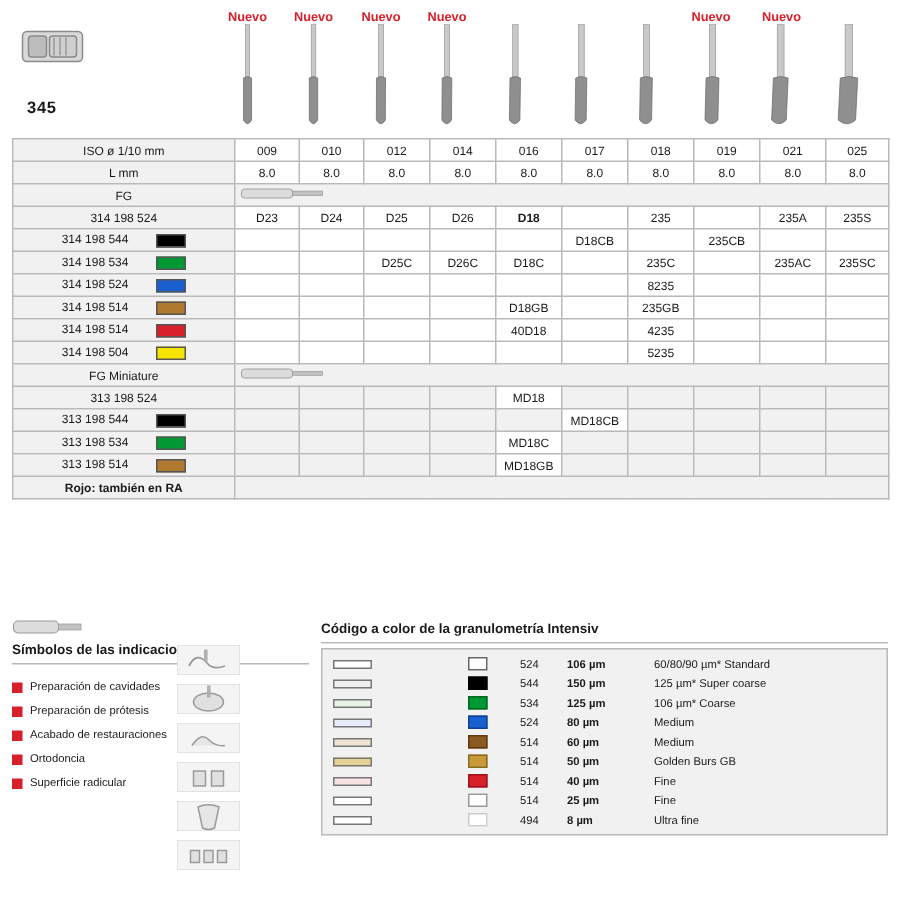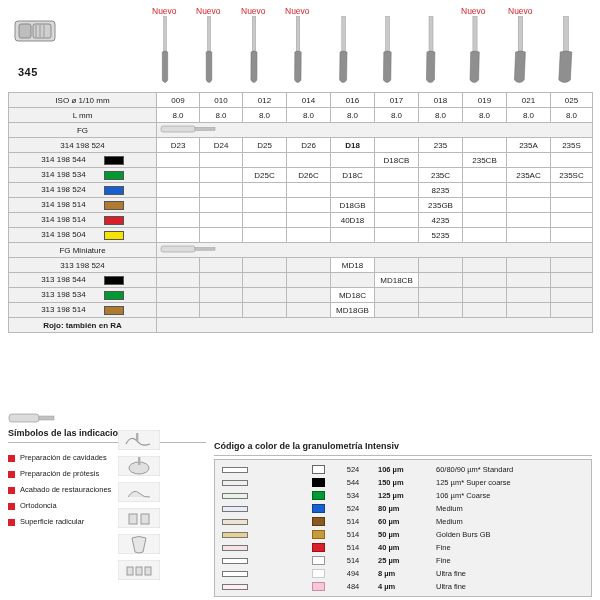--- a/index.html
+++ b/index.html
@@ -14,21 +14,21 @@
   }
   .page { position: relative; width: 600px; height: 600px; }
 
   
   .top-strip { position: relative; height: 92px; }
   .nuevo {
     position: absolute;
     top: 6px;
     font-size: 8.5px;
     color: #d8202a;
-    font-weight: normal;
+    font-weight: bold;
   }
   .bur-col {
     position: absolute;
     top: 16px;
     width: 34px;
     text-align: center;
   }
   .bur-svg { display: block; margin: 0 auto; }
 
   .code-856 {
@@ -525,21 +525,21 @@
           <span>Ortodoncia</span>
         </div>
         <div class="ind-row">
           <span class="ind-bullet"></span>
           <span>Superficie radicular</span>
         </div>
       </div>
     </div>
 
     <div class="panel-right">
-      <div class="panel-title" style="margin-top:31px">Código a color de la granulometría Intensiv</div>
+      <div class="panel-title" style="margin-top:4px">Código a color de la granulometría Intensiv</div>
       <div style="border-top:1px solid #b9b9b9;margin-bottom:3px"></div>
 
       <div class="legend-box">
         <table class="gran">
           <tbody>
               <tr>
             <td style="width:90px"><span class="bar" style="background:#ffffff"></span></td>
             <td style="width:22px"><span class="chip" style="background:#ffffff;border-color:#666"></span></td>
             <td class="g-num">524</td>
             <td class="g-um">106 µm</td>
@@ -592,27 +592,20 @@
             <td><span class="chip" style="background:#ffffff;border-color:#999"></span></td>
             <td class="g-num">514</td>
             <td class="g-um">25 µm</td>
             <td class="g-desc">Fine</td>
           </tr>
           <tr>
             <td><span class="bar" style="background:#ffffff"></span></td>
             <td><span class="chip" style="background:#ffffff;border-color:#ccc"></span></td>
             <td class="g-num">494</td>
             <td class="g-um">8 µm</td>
-            <td class="g-desc">Ultra fine</td>
-          </tr>
-          <tr>
-            <td><span class="bar" style="background:#fdeef4"></span></td>
-            <td><span class="chip" style="background:#f7c6d8;border-color:#c98fa8"></span></td>
-            <td class="g-num">484</td>
-            <td class="g-um">4 µm</td>
             <td class="g-desc">Ultra fine</td>
           </tr>
         </tbody>
           </table>
       </div>
     </div>
   </div>
 
   <div class="ind-img-col">
     <svg class="tool-thumb" viewBox="0 0 42 20">

